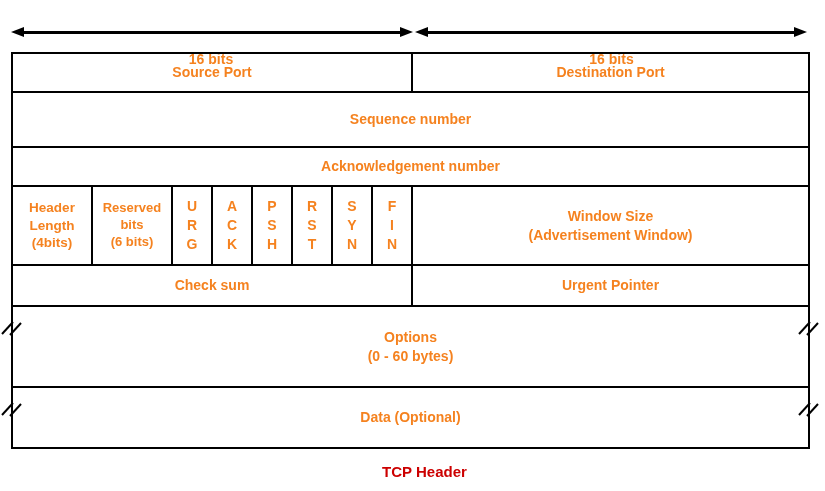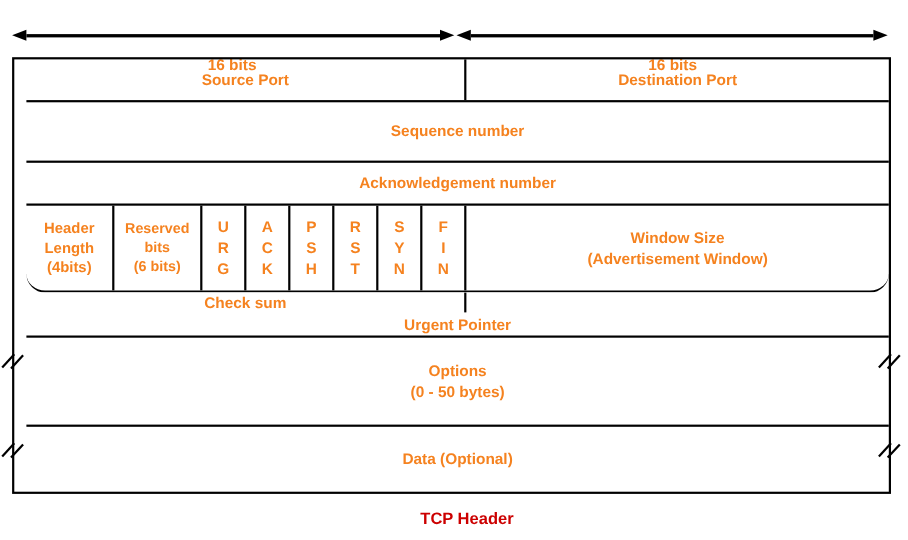--- a/index.html
+++ b/index.html
@@ -52,34 +52,33 @@
   .tcp-table {
     position: absolute;
     left: 11px;
     top: 52px;
     width: 799px;
     height: 397px;
     border: 2px solid #000;
     box-sizing: border-box;
     display: flex;
     flex-direction: column;
-    padding-left: 11px;
   }
   .t-row {
     display: flex;
     flex-direction: row;
     box-sizing: border-box;
     border-bottom: 2px solid #000;
   }
   .t-row:last-child { border-bottom: none; }
   .r1 { height: 39px; }
   .r2 { height: 55px; }
   .r3 { height: 39px; }
-  .r4 { height: 79px; border-radius: 17px; }
-  .r5 { height: 41px; flex-direction: column; }
+  .r4 { height: 79px; }
+  .r5 { height: 41px; }
   .r6 { height: 81px; }
   .r7 { flex: 1; }
 
   .cell {
     box-sizing: border-box;
     border-right: 2px solid #000;
     display: flex;
     align-items: center;
     justify-content: center;
     text-align: center;
@@ -173,21 +172,21 @@
 (Advertisement Window)</div>
     </div>
 
     <div class="t-row r5">
       <div class="cell w-half">Check sum</div>
       <div class="cell w-rest">Urgent Pointer</div>
     </div>
 
     <div class="t-row r6">
       <div class="cell w-rest">Options
-(0 - 50 bytes)</div>
+(0 - 60 bytes)</div>
     </div>
 
     <div class="t-row r7">
       <div class="cell w-rest">Data (Optional)</div>
     </div>
 
   </div>
 
   <svg class="break-mark bm-left bm-options" viewBox="0 0 24 18">
     <line x1="2" y1="15" x2="13" y2="3" stroke="#000" stroke-width="2"></line>

